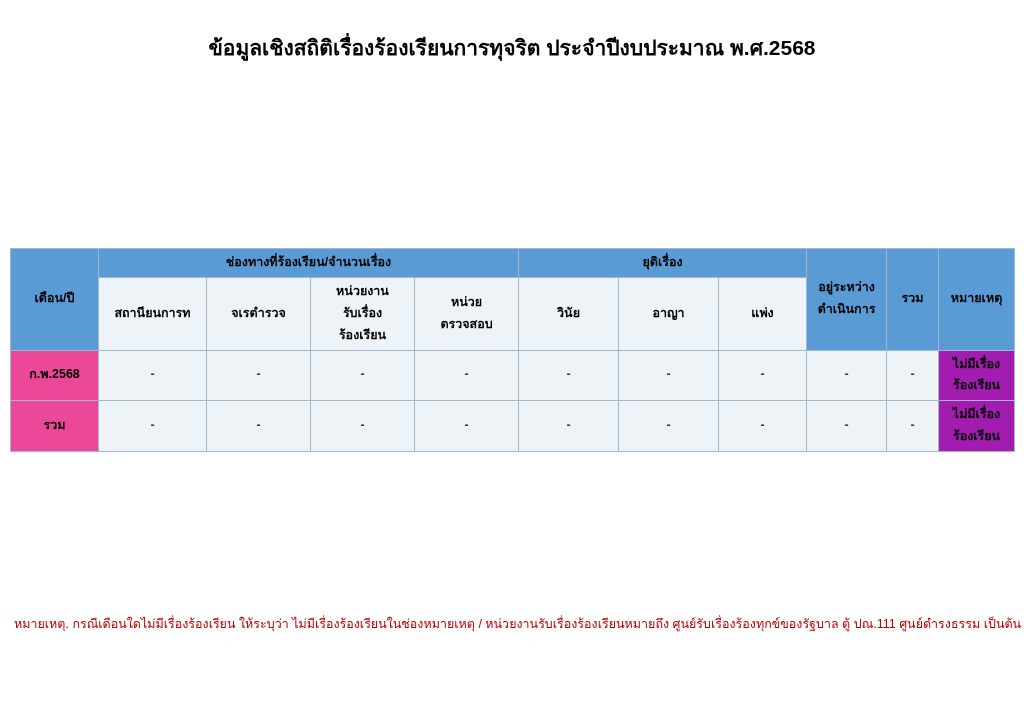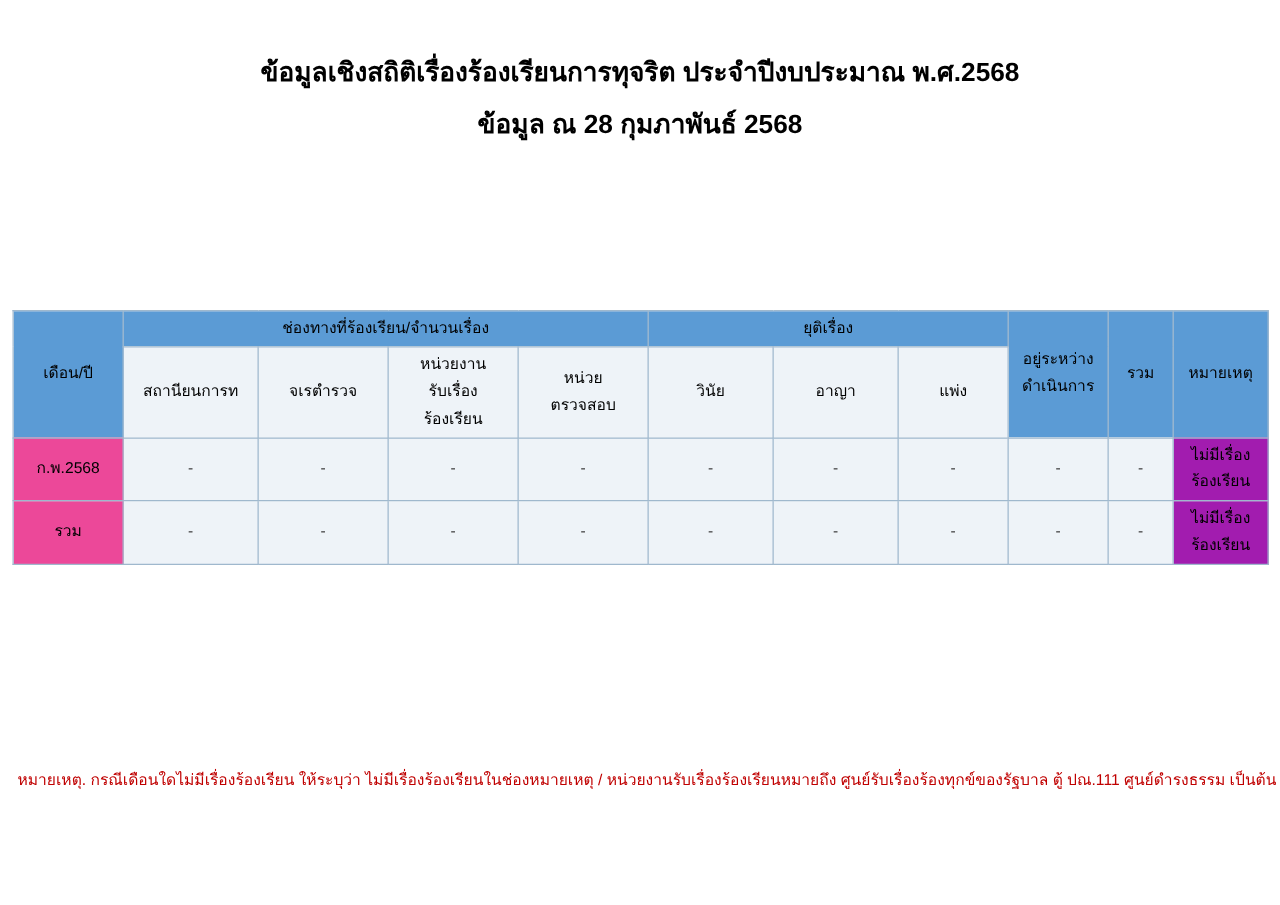--- a/index.html
+++ b/index.html
@@ -14,21 +14,21 @@
     color: #000000;
     overflow: hidden;
   }
   .page {
     position: relative;
     width: 1024px;
     height: 724px;
     box-sizing: border-box;
   }
   .titles {
-    padding-top: 39px;
+    padding-top: 28px;
     text-align: center;
   }
   .title-line {
     font-size: 21px;
     font-weight: bold;
     line-height: 1.95;
     letter-spacing: 0px;
   }
   .table-wrap {
     position: absolute;
@@ -36,21 +36,21 @@
     left: 10px;
     width: 1004px;
   }
   table.stat {
     border-collapse: collapse;
     width: 1004px;
     table-layout: fixed;
   }
   table.stat td, table.stat th {
     border: 1px solid #9fb8cd;
-    font-weight: normal;
+    font-weight: bold;
     font-size: 12.5px;
     text-align: center;
     vertical-align: middle;
     padding: 3px 2px;
     line-height: 1.75;
   }
   .hdr {
     background: #5b9bd5;
     color: #000000;
   }
@@ -85,21 +85,20 @@
     white-space: nowrap;
   }
 </style>
 </head>
 <body>
 
 <div class="page">
 
   <div class="titles">
     <div class="title-line">ข้อมูลเชิงสถิติเรื่องร้องเรียนการทุจริต ประจำปีงบประมาณ พ.ศ.2568</div>
-    <div class="title-line">ข้อมูล ณ 28 กุมภาพันธ์ 2568</div>
   </div>
 
   <div class="table-wrap">
     <table class="stat">
       <colgroup>
         <col style="width:88px">
         <col style="width:108px">
         <col style="width:104px">
         <col style="width:104px">
         <col style="width:104px">

